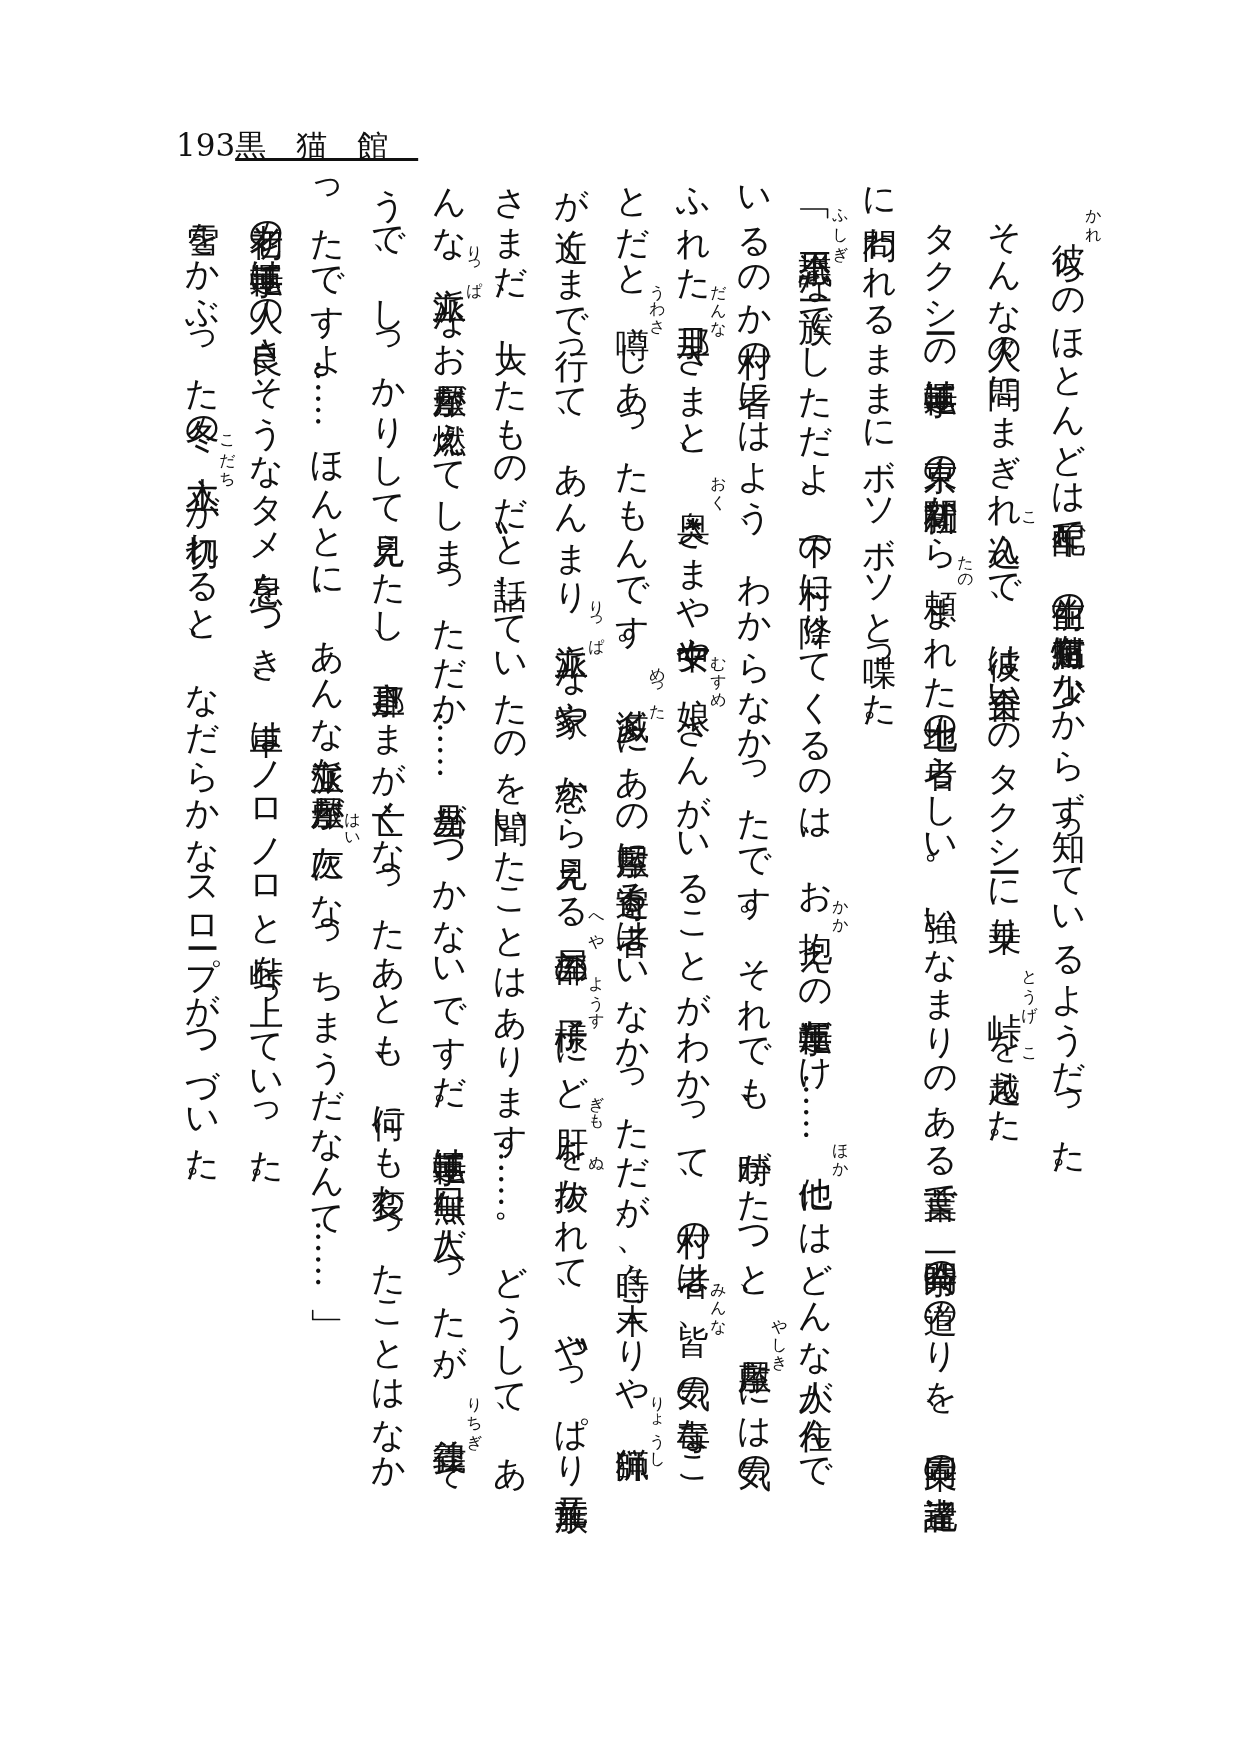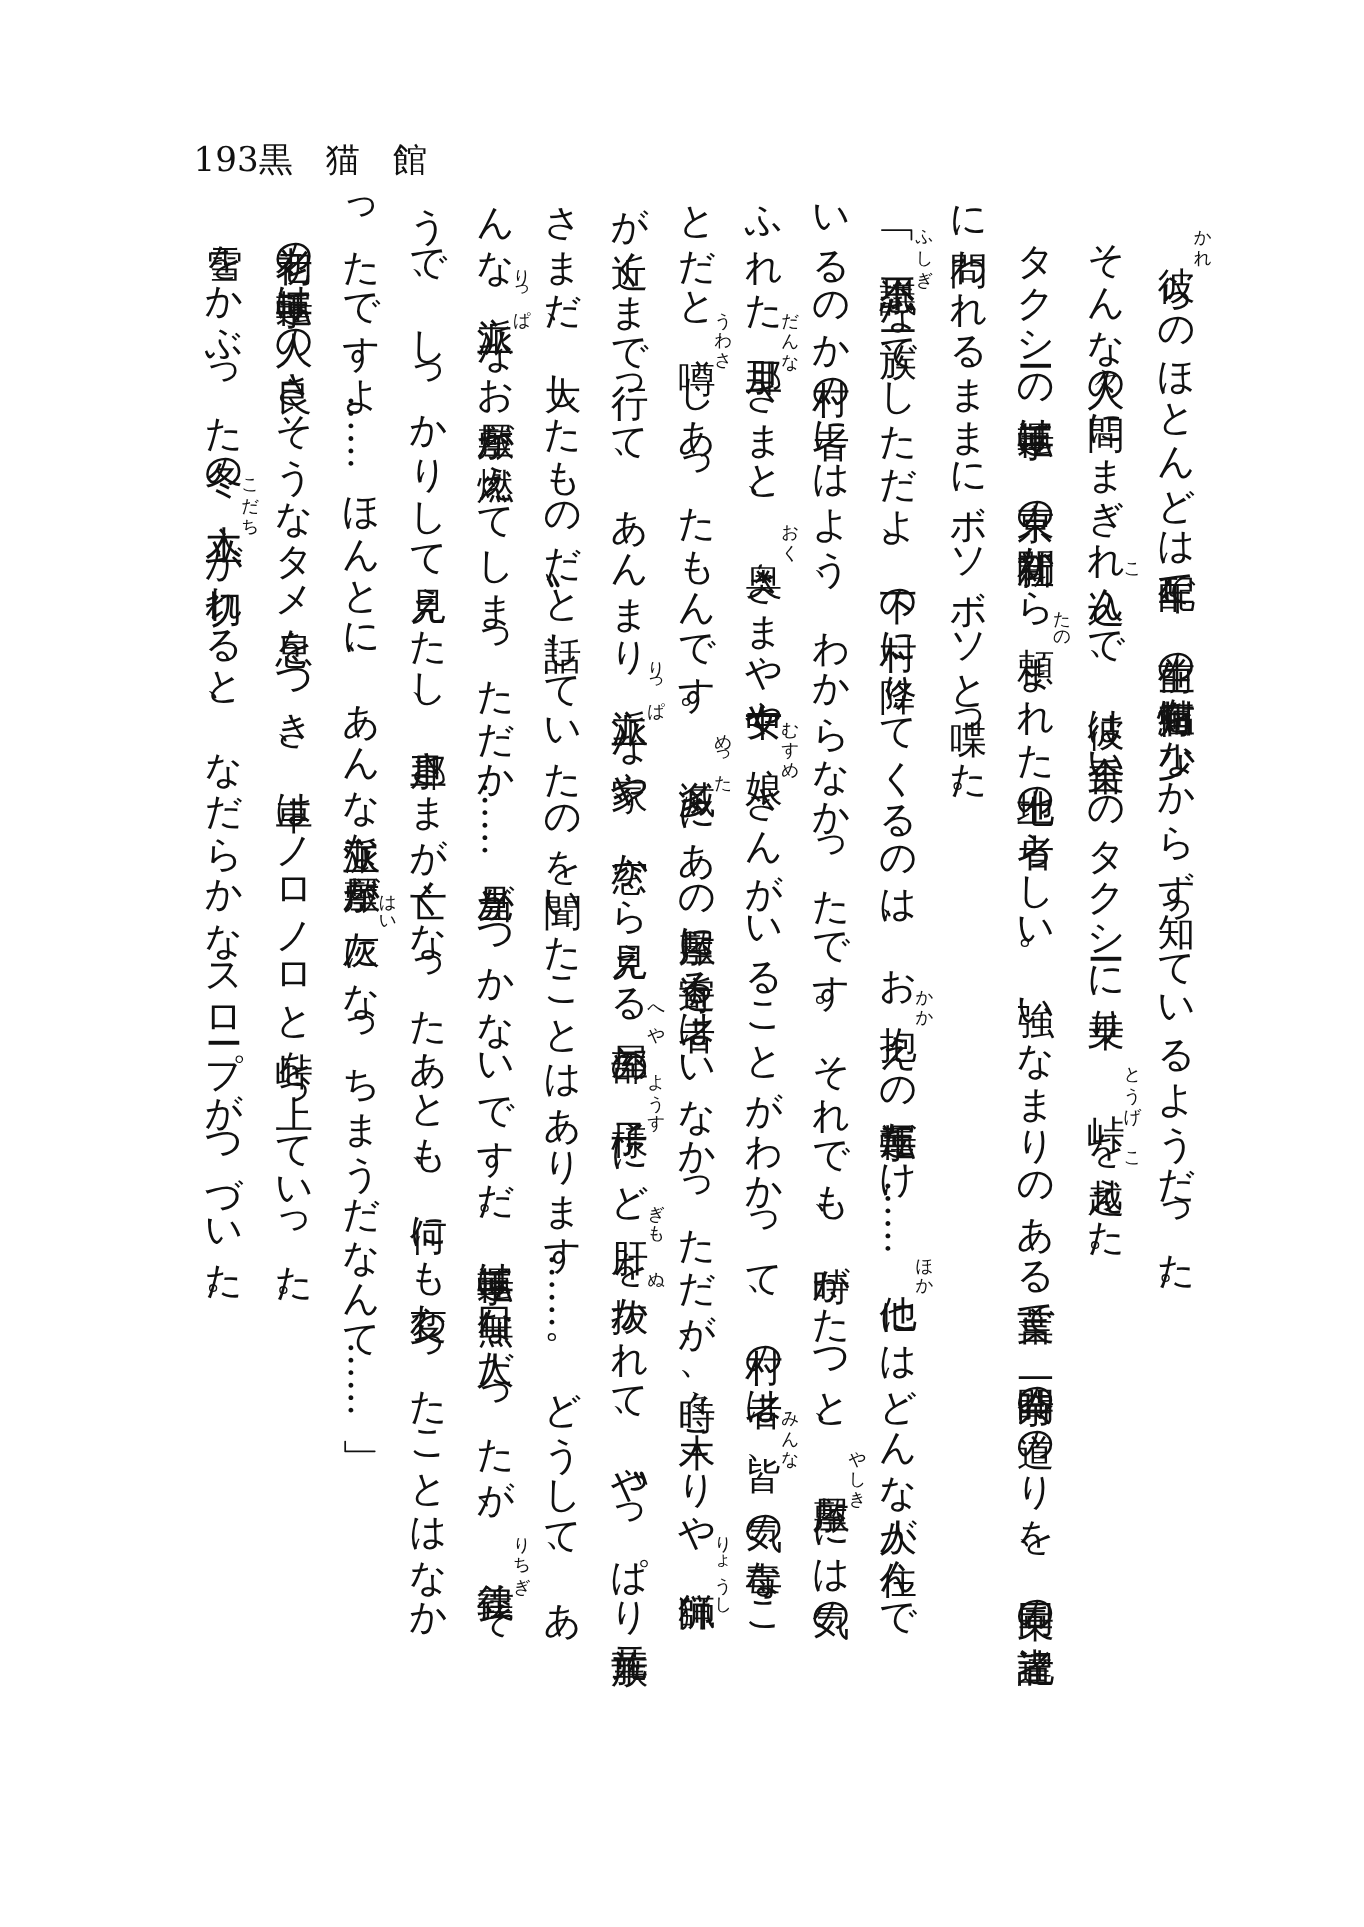--- a/index.html
+++ b/index.html
@@ -12,21 +12,21 @@
     color:#111;
   }
   
   .running-head{
     position:absolute;top:90px;left:176px;
     display:flex;align-items:flex-start;
     font-size:31px;line-height:1;
     white-space:nowrap;
     margin-top:40px;
   }
-  .book-title{letter-spacing:30px;}
+  .book-title{letter-spacing:30px;text-decoration:underline;}
   
   .vtext{
     position:absolute;top:164px;right:138px;
     width:982px;height:1308px;
     writing-mode:vertical-rl;
     -webkit-writing-mode:vertical-rl;
     text-orientation:mixed;
     font-size:34px;
     line-height:61px;          
     letter-spacing:0;

